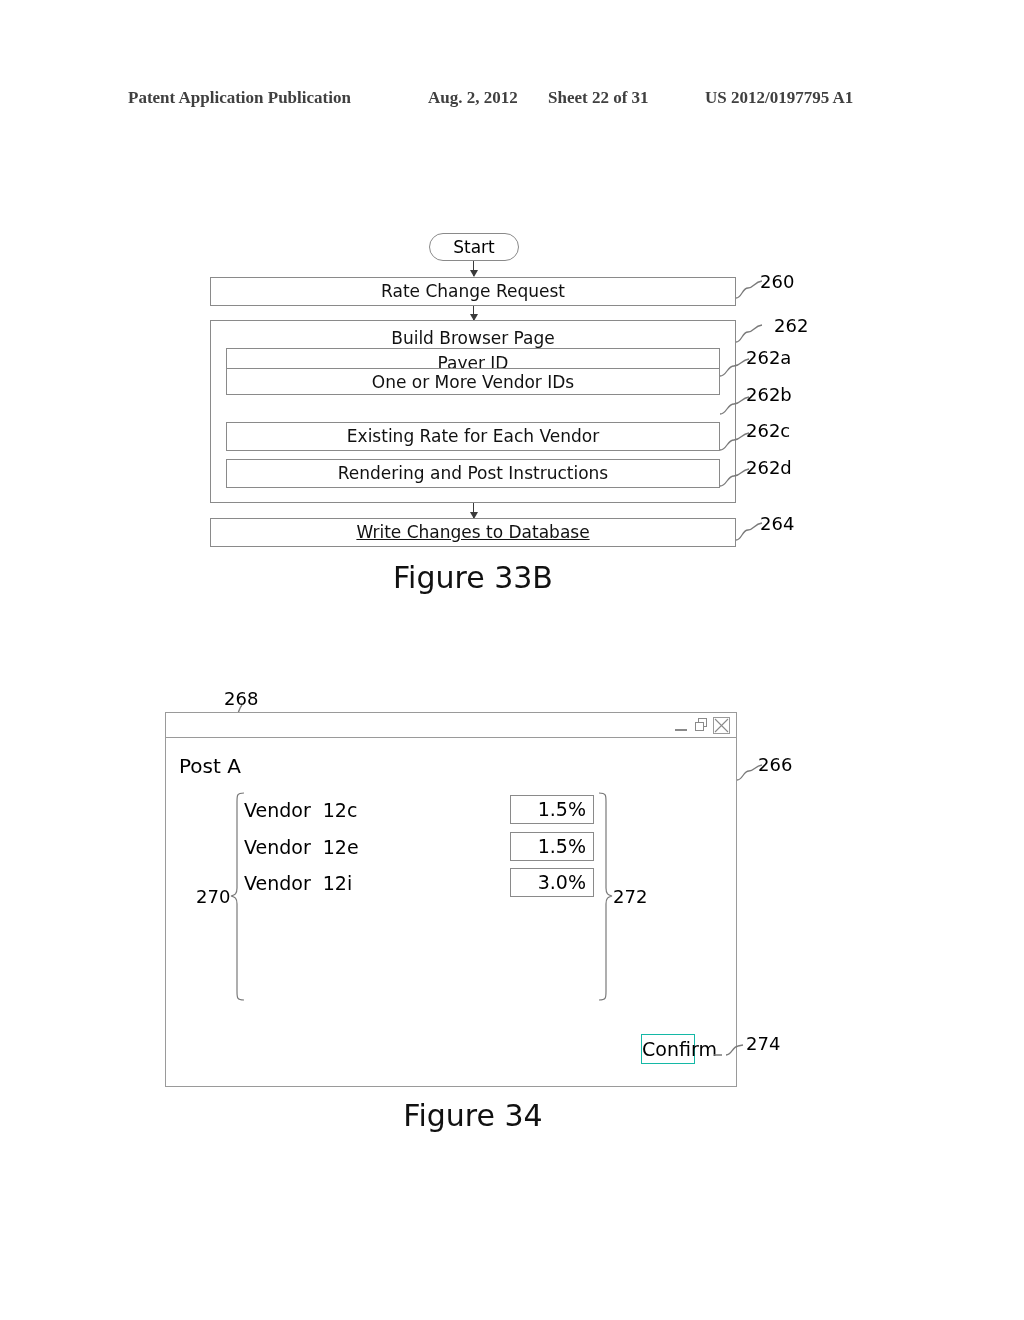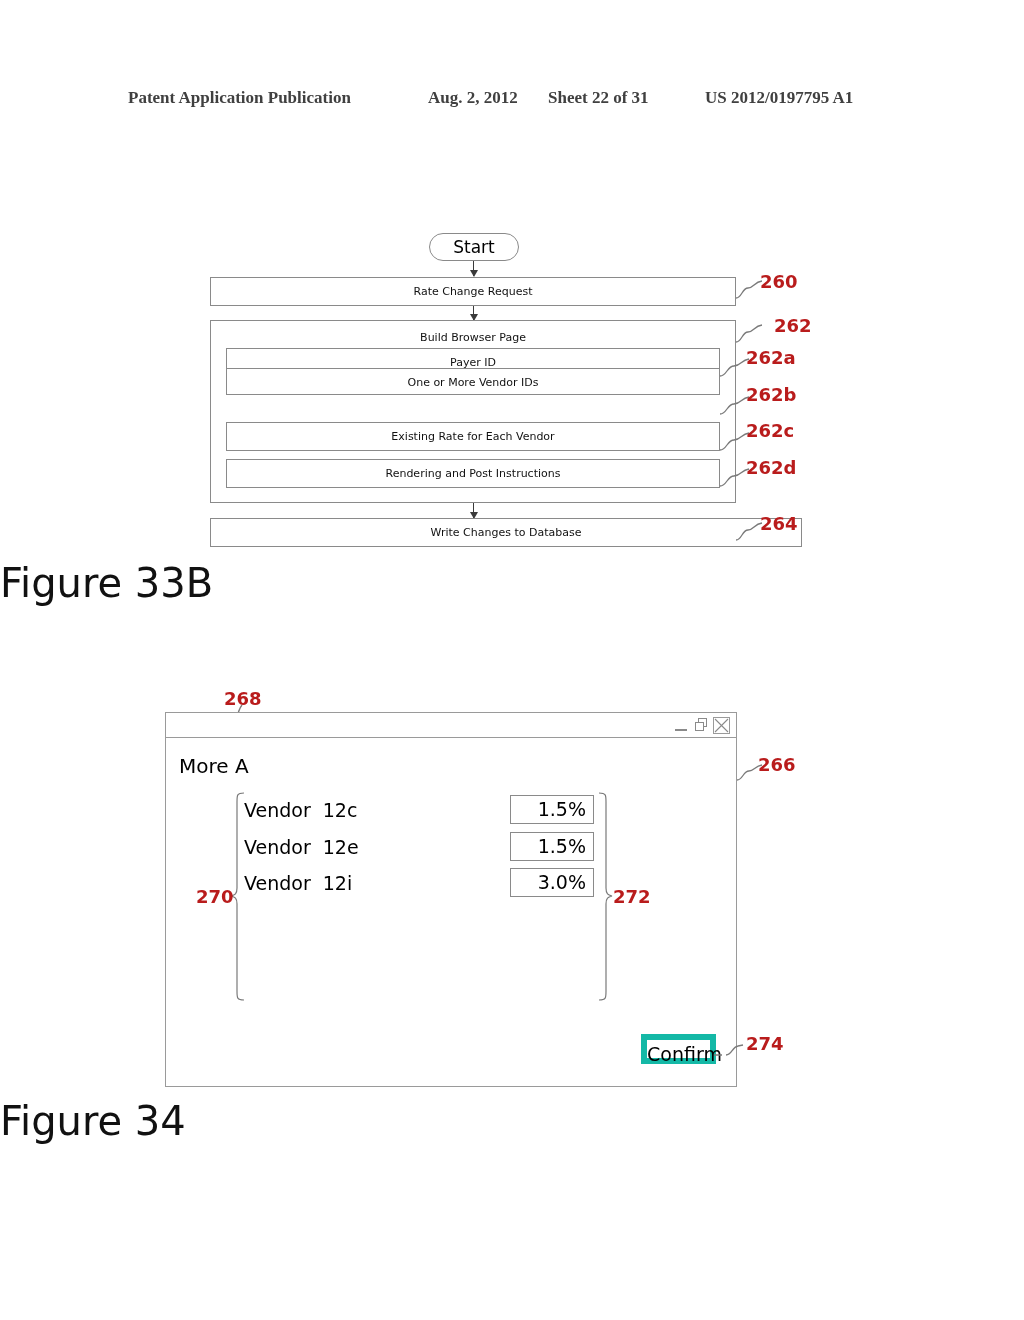--- a/index.html
+++ b/index.html
@@ -34,21 +34,21 @@
   #page-header .hdr-date { position: absolute; left: 428px; top: 0; }
   #page-header .hdr-sheet{ position: absolute; left: 548px; top: 0; }
   #page-header .hdr-num  { position: absolute; left: 705px; top: 0; }
 
   
   .fbox {
     position: absolute;
     box-sizing: border-box;
     border: 1px solid #8a8a8a;
     background: #ffffff;
-    font-size: 11px;
+    font-size: 17px;
     color: #111;
     text-align: center;
     white-space: nowrap;
   }
   .fbox > .lbl {
     display: block;
     width: 100%;
   }
 
   
@@ -81,33 +81,32 @@
     width: 0; height: 0;
     border-left: 4px solid transparent;
     border-right: 4px solid transparent;
     border-top: 7px solid #3a3a3a;
   }
 
   
   .refnum {
     position: absolute;
     font-size: 18px;
-    color: #b91c1c;
-    white-space: nowrap;
-    font-weight: bold;
+    color: #000000;
+    white-space: nowrap;
   }
   
   .leader { position: absolute; }
 
   
   .fig-caption {
     position: absolute;
-    font-size: 40px;
+    font-size: 30px;
     color: #111;
-    text-align: left;
+    text-align: center;
     white-space: nowrap;
   }
 
   
   #browser-window {
     position: absolute;
     left: 165px;
     top: 712px;
     width: 572px;
     height: 375px;
@@ -202,24 +201,24 @@
     font-size: 19px;
     line-height: 27px;
     text-align: right;
     padding-right: 7px;
   }
 
   #confirm-button {
     position: absolute;
     left: 475px;
     top: 321px;
-    width: 75px;
+    width: 54px;
     height: 30px;
     box-sizing: border-box;
-    border: 6px solid #14b8a6;
+    border: 1px solid #14b8a6;
     background: #ffffff;
     font-size: 19px;
     line-height: 28px;
     text-align: left;
     white-space: nowrap;
   }
 
   
   .brace { position: absolute; }
 </style>
@@ -262,21 +261,21 @@
   <div class="fbox" style="left:226px; top:422px; width:494px; height:29px; line-height:27px;">
     <span class="lbl">Existing Rate for Each Vendor</span>
   </div>
 
   <div class="fbox" style="left:226px; top:459px; width:494px; height:29px; line-height:27px;">
     <span class="lbl">Rendering and Post Instructions</span>
   </div>
 
   <div class="arrow" style="left:473px; top:503px; height:15px;"></div>
 
-  <div class="fbox" style="left:210px; top:518px; width:592px; height:29px; line-height:27px;">
+  <div class="fbox" style="left:210px; top:518px; width:526px; height:29px; line-height:27px;text-decoration:underline;">
     <span class="lbl">Write Changes to Database</span>
   </div>
 
   <svg class="leader" style="left:736px; top:280px;" width="28" height="20">
     <path d="M0,18 C6,18 6,8 12,8 C18,8 18,2 26,1" stroke="#7a7a7a" fill="none" stroke-width="1.3"></path>
   </svg>
   <span class="refnum" style="left:760px; top:271px;">260</span>
 
   <svg class="leader" style="left:736px; top:324px;" width="28" height="20">
     <path d="M0,18 C6,18 6,8 12,8 C18,8 18,2 26,1" stroke="#7a7a7a" fill="none" stroke-width="1.3"></path>
@@ -333,21 +332,21 @@
         </div>
         <div class="wc wc-close">
           <svg width="15" height="15" viewBox="0 0 15 15">
             <line x1="1" y1="1" x2="14" y2="14" stroke="#8a8a8a" stroke-width="1.1"></line>
             <line x1="14" y1="1" x2="1" y2="14" stroke="#8a8a8a" stroke-width="1.1"></line>
           </svg>
         </div>
       </div>
     </div>
 
-    <div id="payer-label">More A</div>
+    <div id="payer-label">Post A</div>
 
     <div id="vendor-table">
 
 
 
       <div class="vrow">
         <span class="vname">
           <span>Vendor</span><span class="vid">12c</span>
         </span>
         <span class="vrate">1.5%</span>

